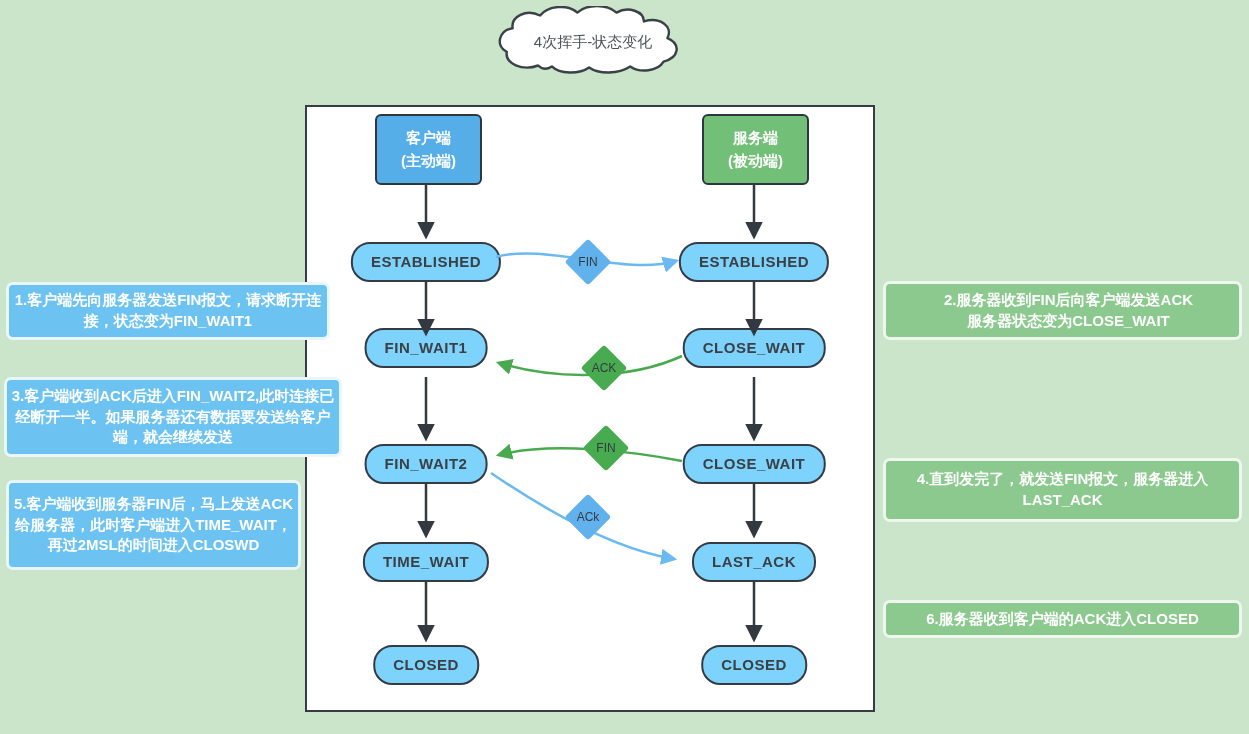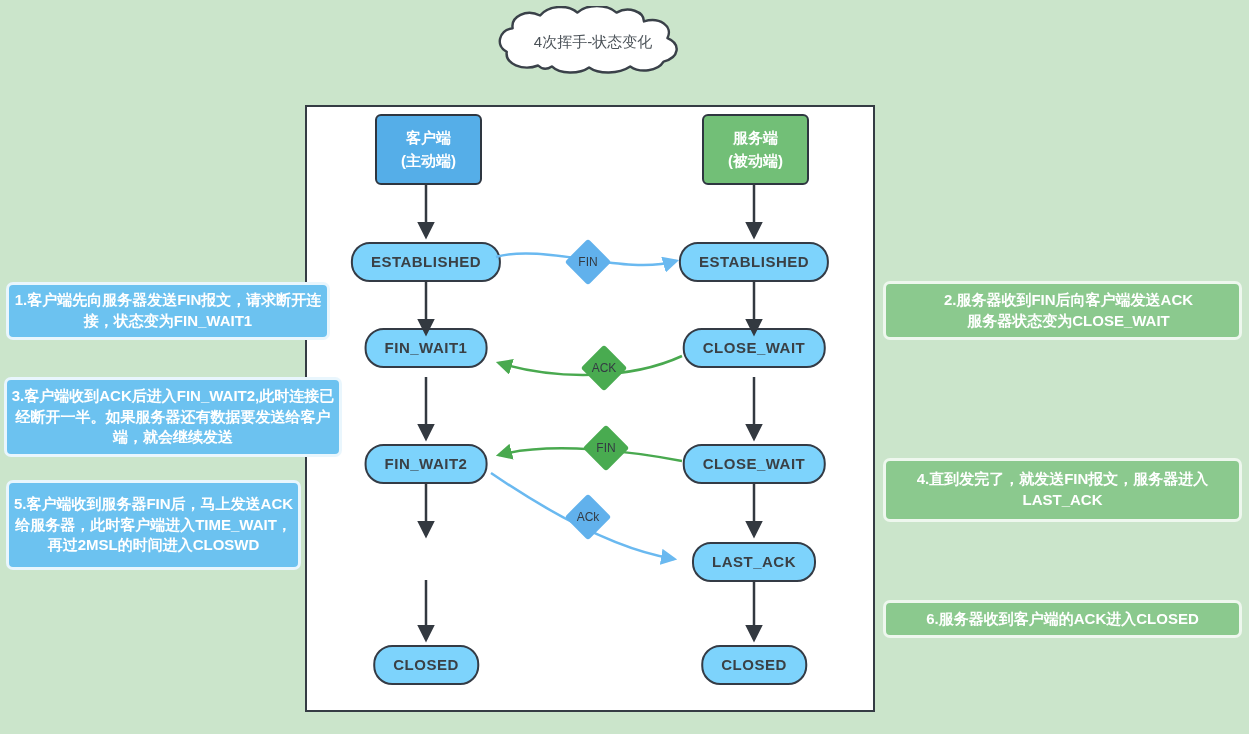--- a/index.html
+++ b/index.html
@@ -78,20 +78,21 @@
     <span>(被动端)</span>
   </div>
   <div class="hdr hdr-client">
     <span>客户端</span>
     <span>(主动端)</span>
   </div>
 
   <div class="pill col-client row1">ESTABLISHED</div>
   <div class="pill col-client row2">FIN_WAIT1</div>
   <div class="pill col-client row3">FIN_WAIT2</div>
+  <div class="pill col-client row4">TIME_WAIT</div>
   <div class="pill col-client row5">CLOSED</div>
 
   <div class="pill col-server row1">ESTABLISHED</div>
   <div class="pill col-server row2">CLOSE_WAIT</div>
   <div class="pill col-server row3">CLOSE_WAIT</div>
   <div class="pill col-server row4">LAST_ACK</div>
   <div class="pill col-server row5">CLOSED</div>
 
   <svg class="arrows">
     <defs>

